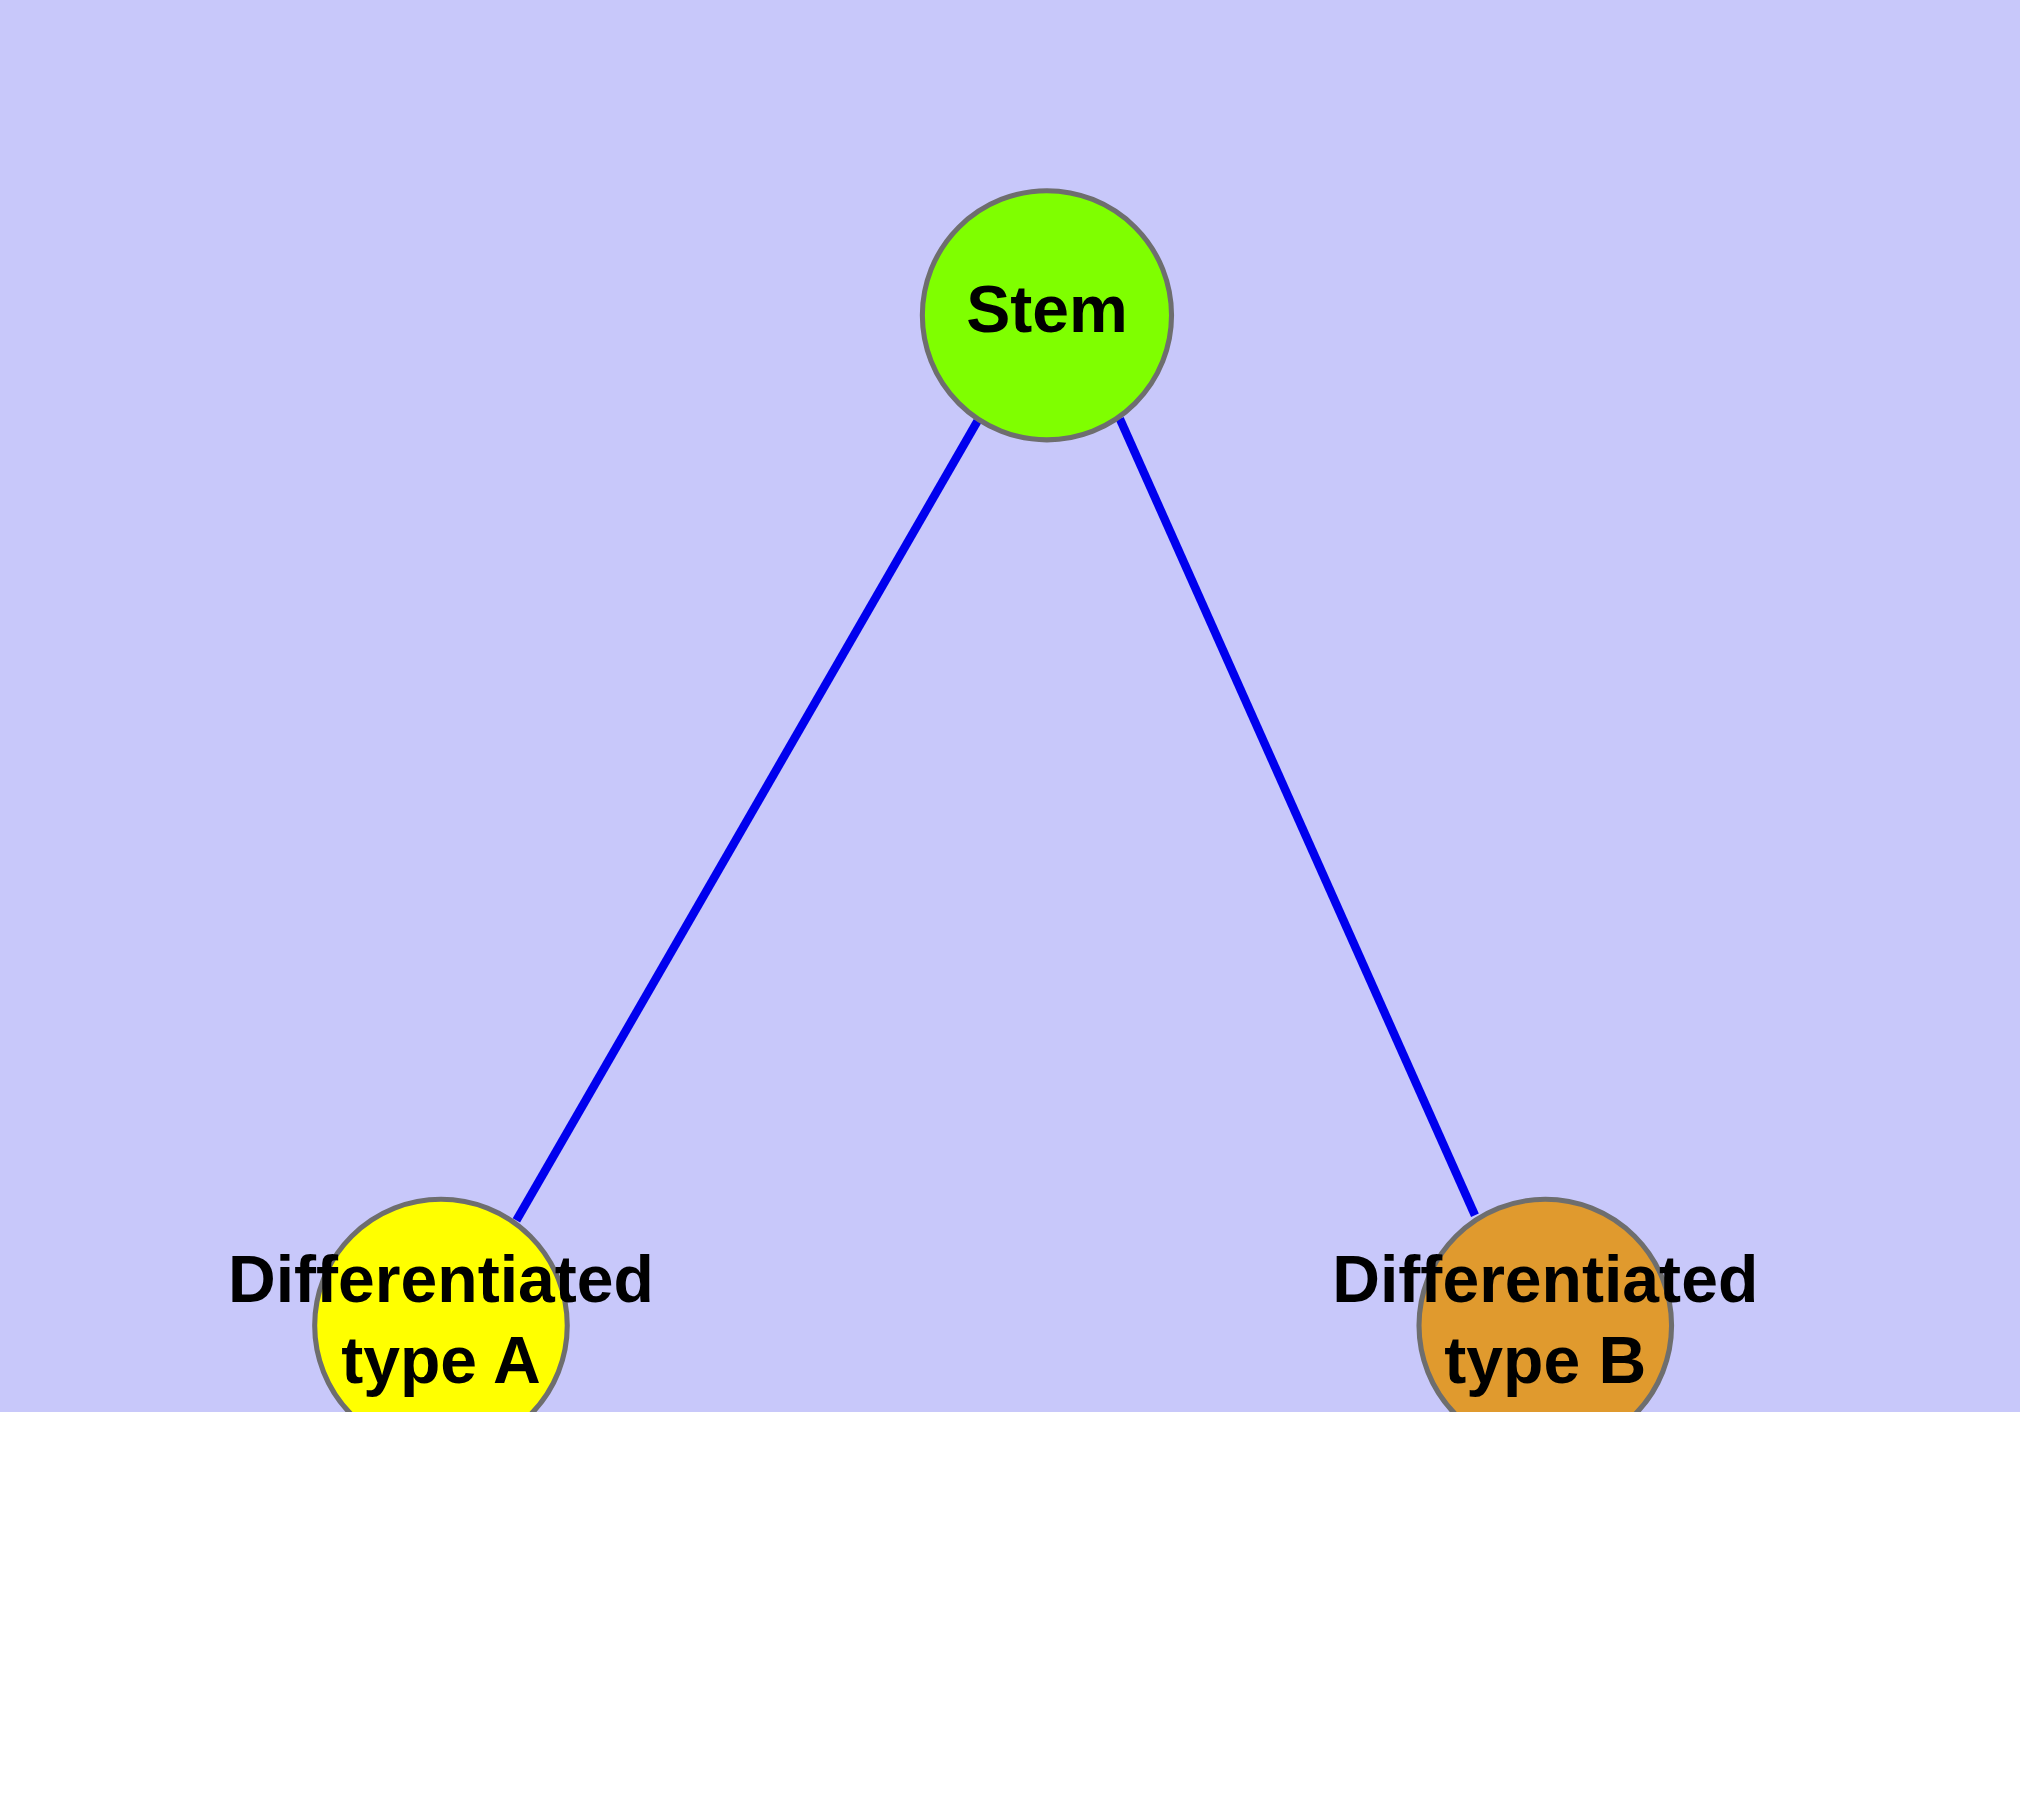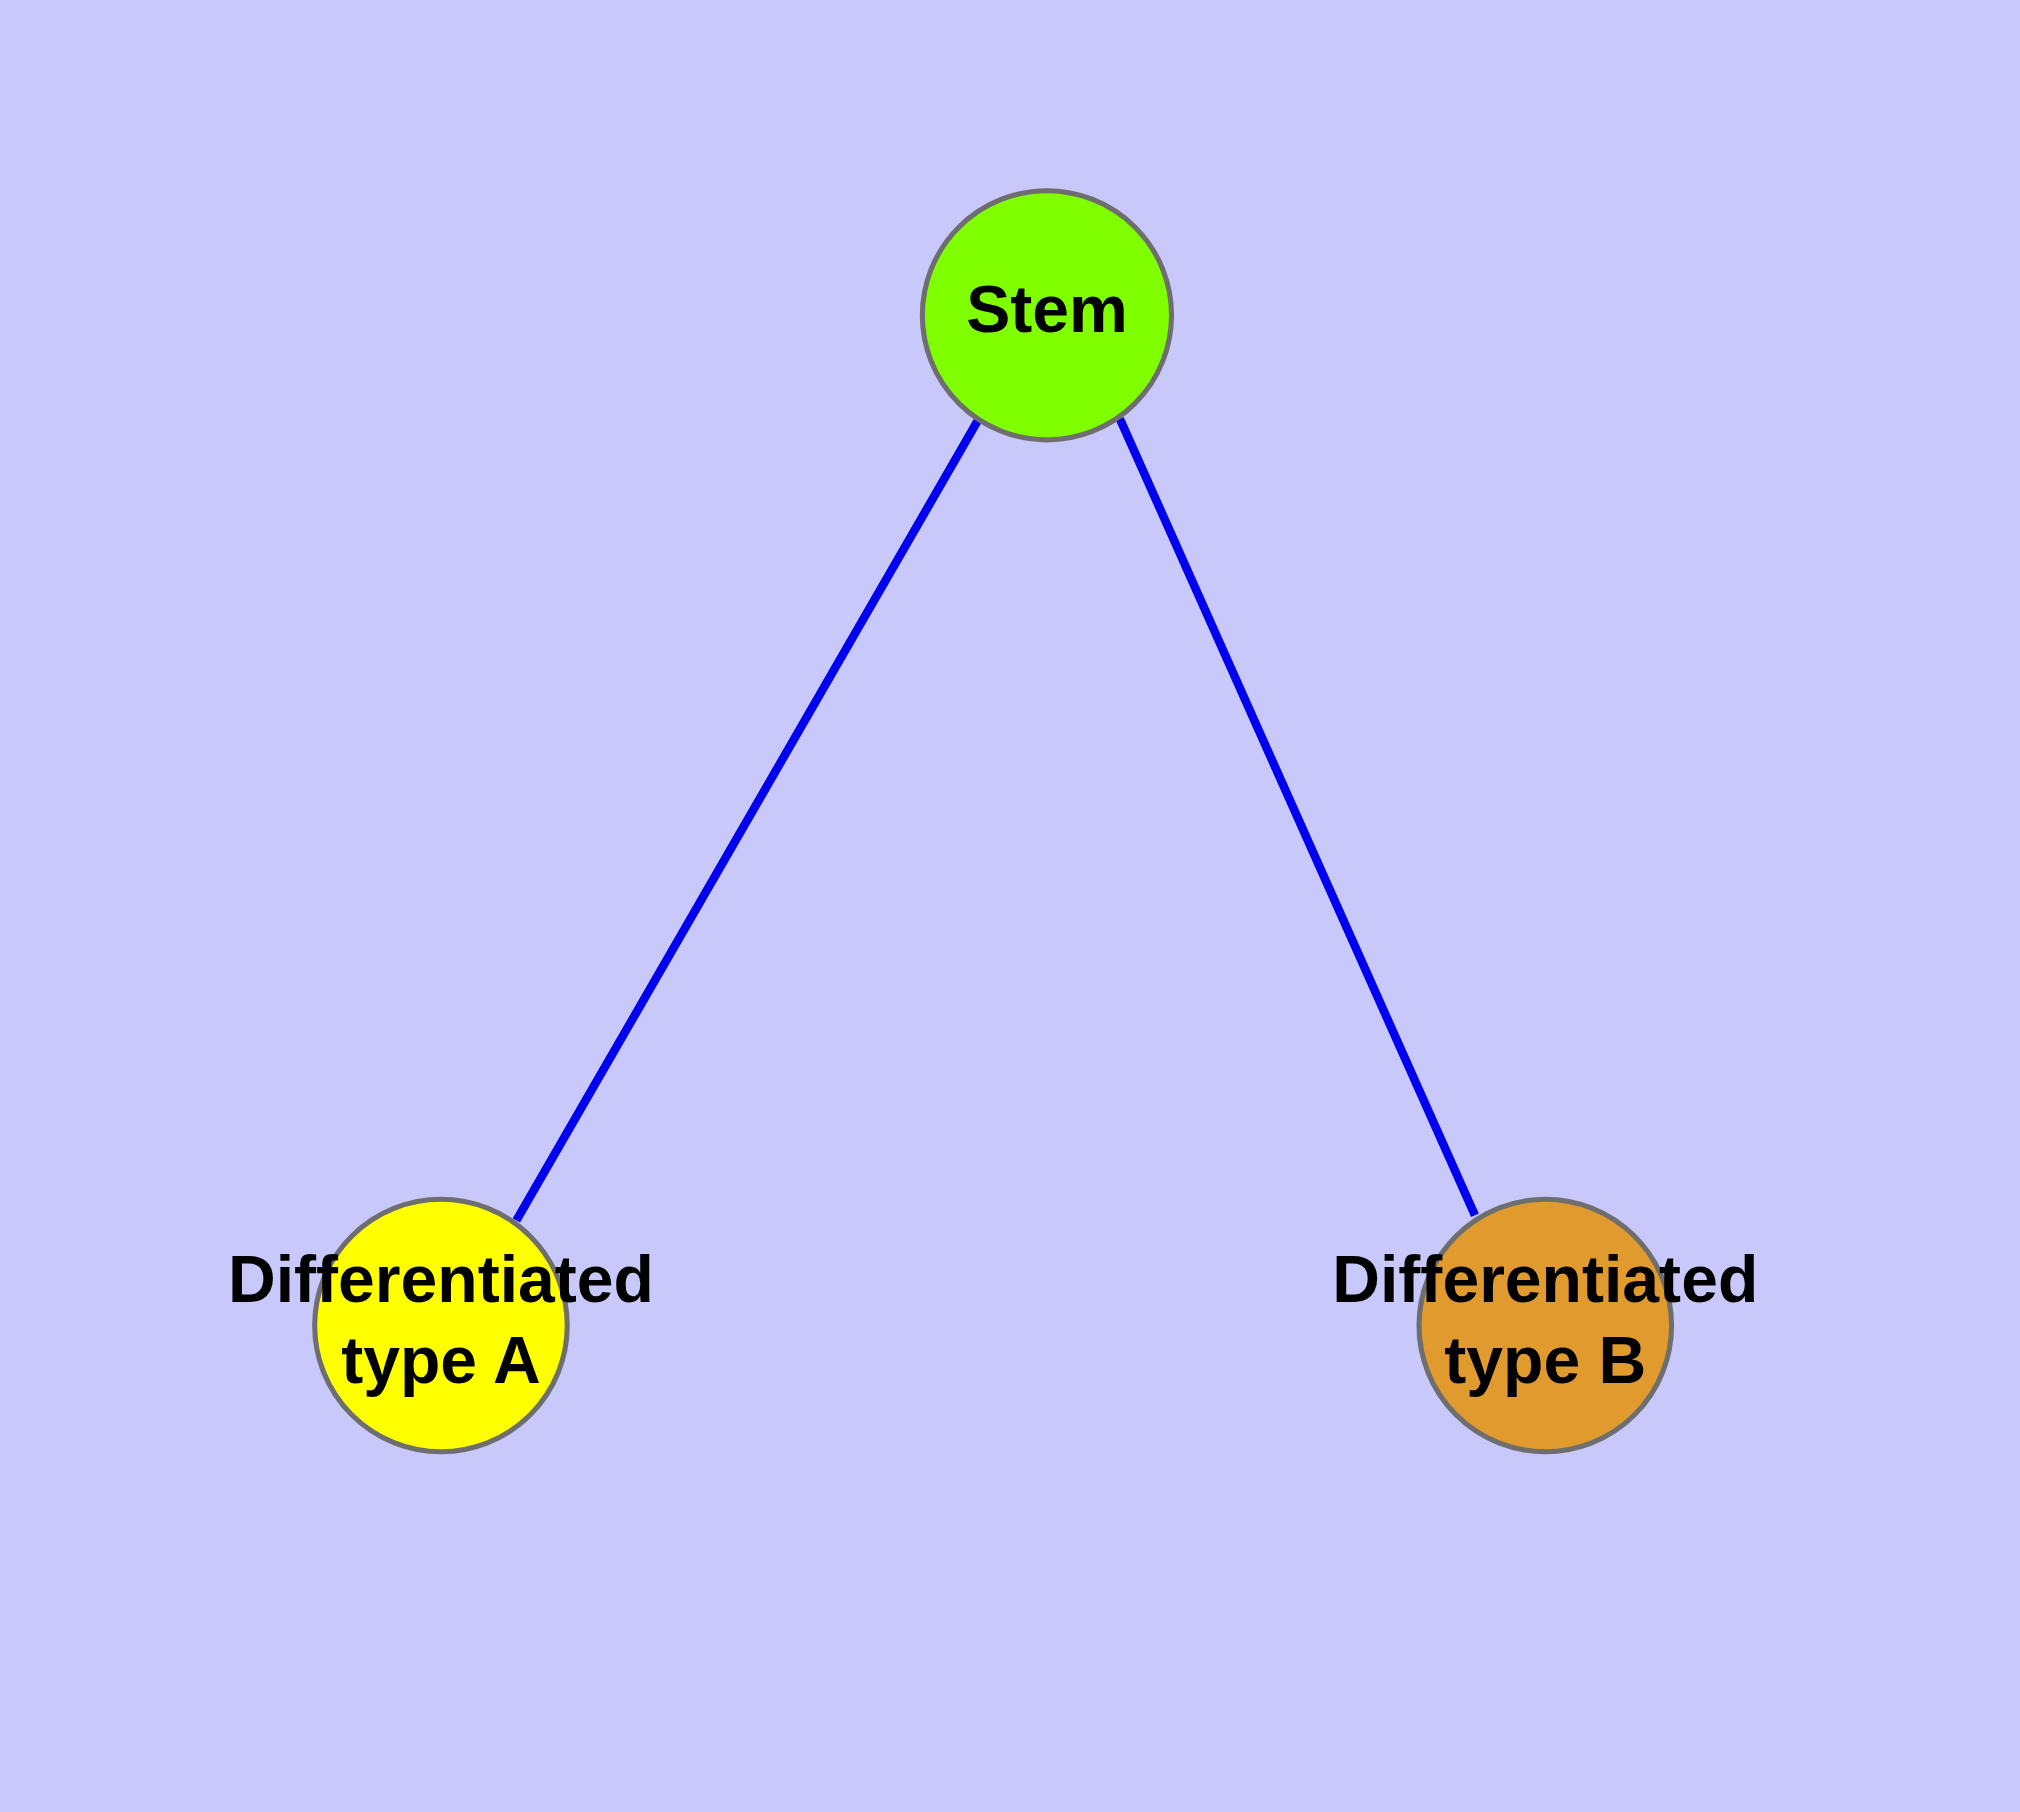--- a/index.html
+++ b/index.html
@@ -4,21 +4,21 @@
 <title>Cell Differentiation Graph</title>
 <style>
   html, body {
     margin: 0;
     padding: 0;
     background: #ffffff;
   }
   #canvas {
     position: relative;
     width: 2021px;
-    height: 1812px;
+    height: 1412px;
     overflow: hidden;
     font-family: "Liberation Sans", sans-serif;
   }
   #graph-svg {
     position: absolute;
     top: 0;
     left: 0;
     width: 2021px;
     height: 1812px;
     display: block;

